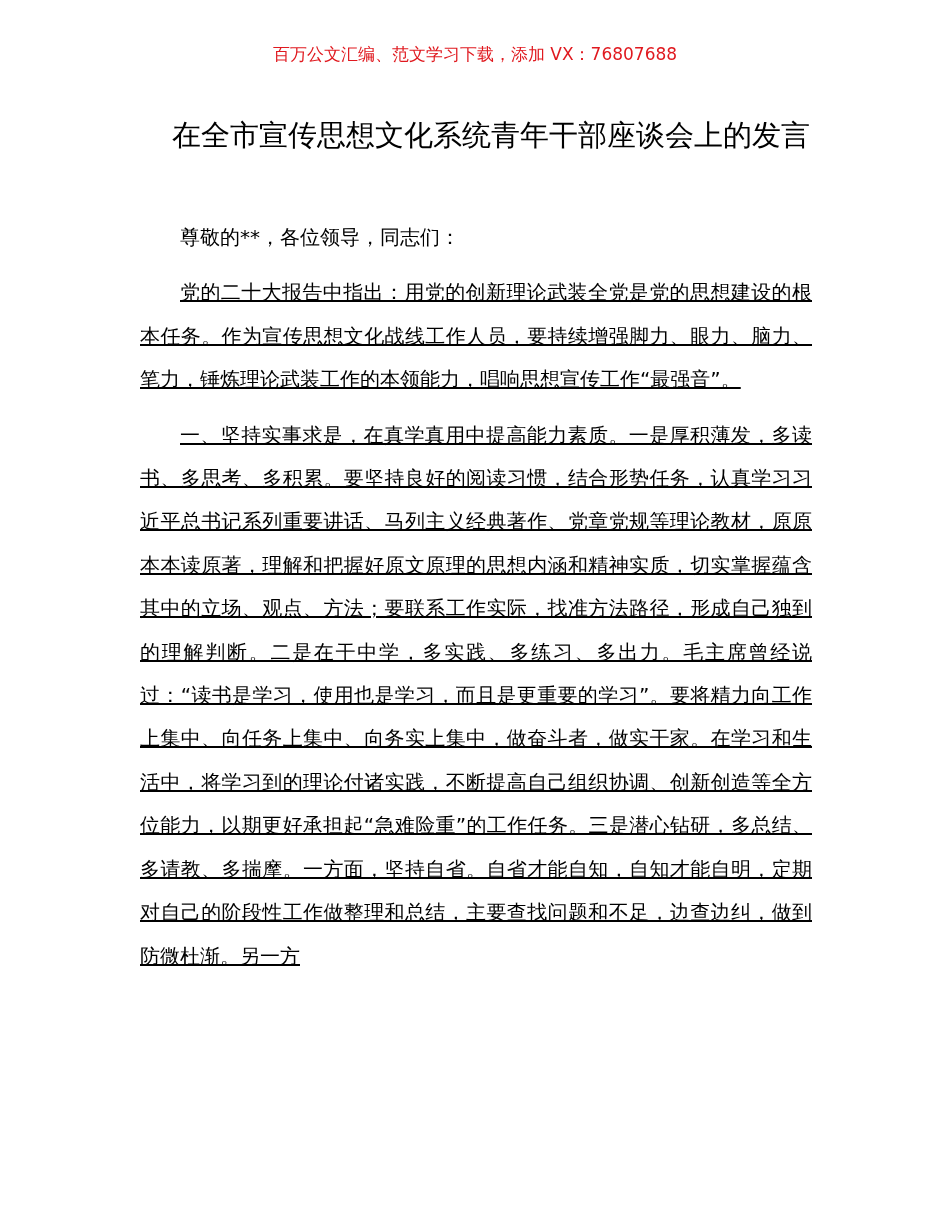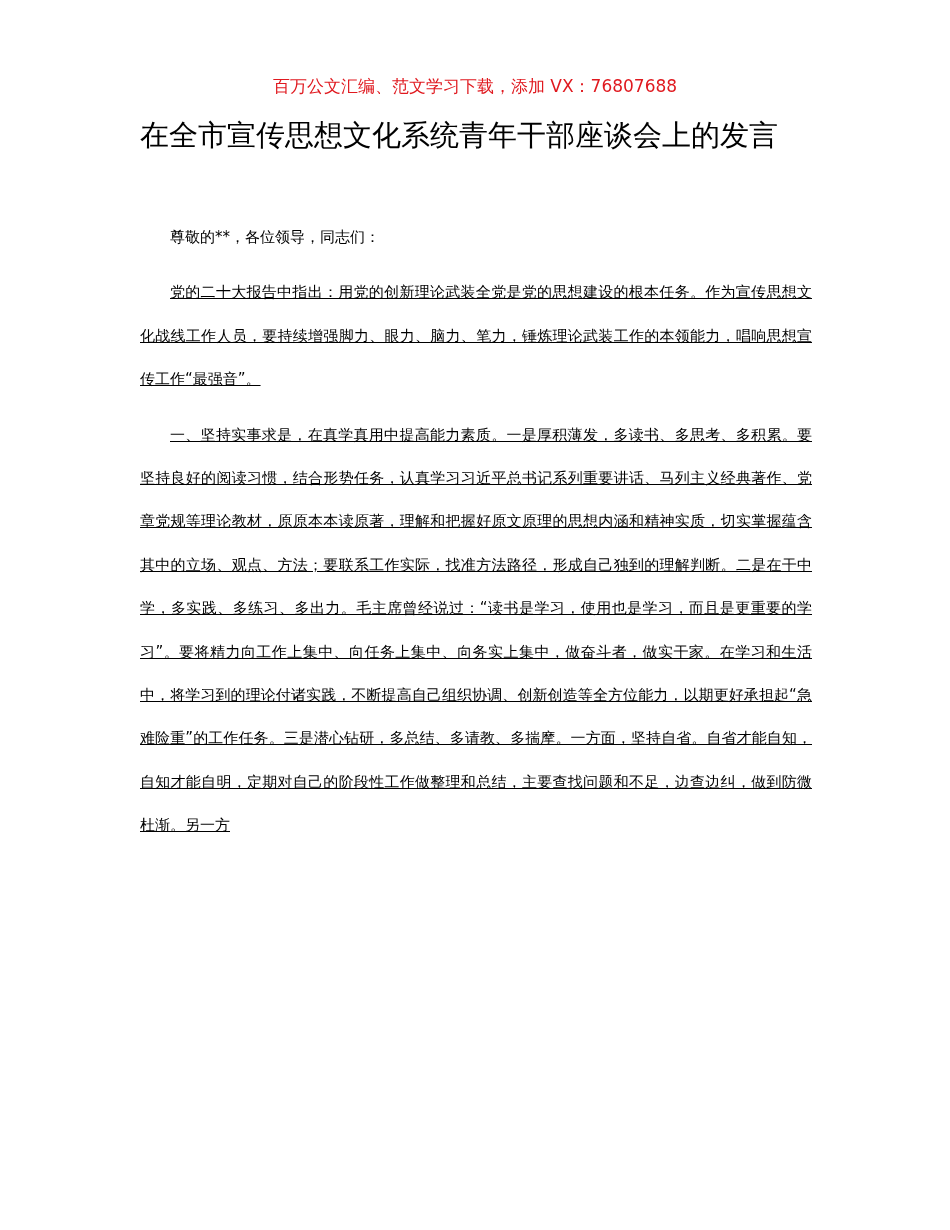--- a/index.html
+++ b/index.html
@@ -10,45 +10,45 @@
     body {
       width: 950px;
       height: 1230px;
       position: relative;
       overflow: hidden;
       font-family: "DejaVu Sans", "Liberation Sans", sans-serif;
       color: #000000;
     }
     .header-note {
       position: absolute;
-      top: 72px;
+      top: 40px;
       left: 0;
       width: 950px;
       text-align: center;
       font-size: 17px;
       color: #e0191f;
       line-height: 28px;
       letter-spacing: 0px;
     }
     .doc-title {
       position: absolute;
       top: 112px;
       left: 140px;
       width: 670px;
-      text-align: left;
+      text-align: right;
       font-size: 29px;
       line-height: 46px;
       color: #000;
     }
     .doc-body {
       position: absolute;
       top: 216px;
       left: 140px;
       width: 672px;
-      font-size: 15px;
+      font-size: 20px;
       line-height: 43.4px;
       text-align: justify;
       text-justify: inter-character;
     }
     .doc-body p {
       margin: 0;
       text-indent: 2em;
     }
     .doc-body p.salutation {
       margin-bottom: 12px;

